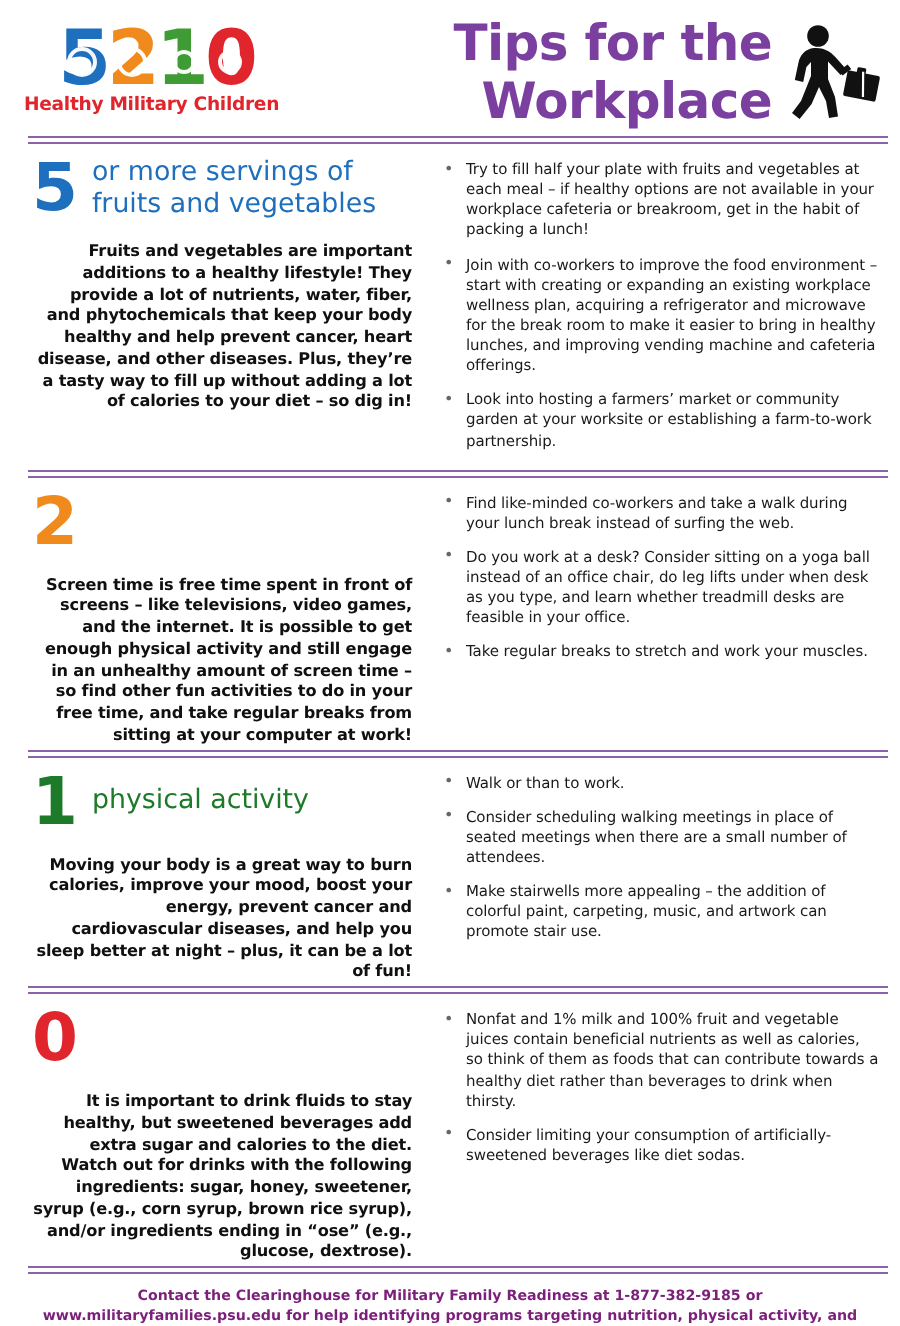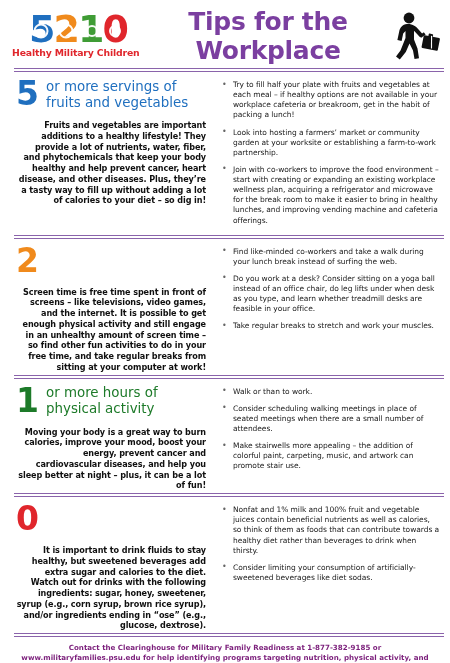--- a/index.html
+++ b/index.html
@@ -40,21 +40,21 @@
   .d1 .inner-ring { width: 12px; height: 12px; left: 58%; }
   .d0 .inner-ring { width: 12px; height: 12px; }
   .logo-tagline {
     text-align: left;
     font-family: "DejaVu Sans", sans-serif;
     font-weight: 700; font-size: 9.3px;
     color: #e0262c; letter-spacing: -0.15px;
     margin-top: 1px;
   }
   .header-title {
-    flex: 1 1 auto; text-align: center;
+    flex: 1 1 auto; text-align: right;
     font-family: "DejaVu Sans", sans-serif;
     font-weight: 700; font-size: 25px;
     color: #7b3fa0;
     letter-spacing: -0.3px;
     padding-left: 6px;
   }
   .walker { flex: 0 0 56px; width: 56px; height: 58px; }
 
   
   .divider {
@@ -173,22 +173,22 @@
         <div class="head-text">
           <div>or more servings of</div>
           <div>fruits and vegetables</div>
         </div>
       </div>
       <p class="blurb">Fruits and vegetables are important additions to a healthy lifestyle!  They provide a lot of nutrients, water, fiber, and phytochemicals that keep your body healthy and help prevent cancer, heart disease, and other diseases.  Plus, they’re a tasty way to fill up without adding a lot of calories to your diet – so dig in!</p>
     </div>
     <div class="col-right">
       <ul class="bullets">
         <li>Try to fill half your plate with fruits and vegetables at each meal – if healthy options are not available in your workplace cafeteria or breakroom, get in the habit of packing a lunch!</li>
+        <li>Join with co-workers to improve the food environment – start with creating or expanding an existing workplace wellness plan, acquiring a refrigerator and microwave for the break room to make it easier to bring in healthy lunches, and improving vending machine and cafeteria offerings.</li>
         <li>Look into hosting a farmers’ market or community garden at your worksite or establishing a farm-to-work partnership.</li>
-        <li>Join with co-workers to improve the food environment – start with creating or expanding an existing workplace wellness plan, acquiring a refrigerator and microwave for the break room to make it easier to bring in healthy lunches, and improving vending machine and cafeteria offerings.</li>
       </ul>
     </div>
   </div>
 
   <div class="divider"></div>
   <div class="section s2">
     <div class="col-left">
       <div class="head-row">
         <div class="big-num">2</div>
       </div>
@@ -202,21 +202,20 @@
       </ul>
     </div>
   </div>
 
   <div class="divider"></div>
   <div class="section s1">
     <div class="col-left">
       <div class="head-row">
         <div class="big-num">1</div>
         <div class="head-text">
-          <div>or more hours of</div>
           <div>physical activity</div>
         </div>
       </div>
       <p class="blurb">Moving your body is a great way to burn calories, improve your mood, boost your energy, prevent cancer and cardiovascular diseases, and help you sleep better at night – plus, it can be a lot of fun!</p>
     </div>
     <div class="col-right">
       <ul class="bullets">
         <li>Walk or than to work.</li>
         <li>Consider scheduling walking meetings in place of seated meetings when there are a small number of attendees.</li>
         <li>Make stairwells more appealing – the addition of colorful paint, carpeting, music, and artwork can promote stair use.</li>

